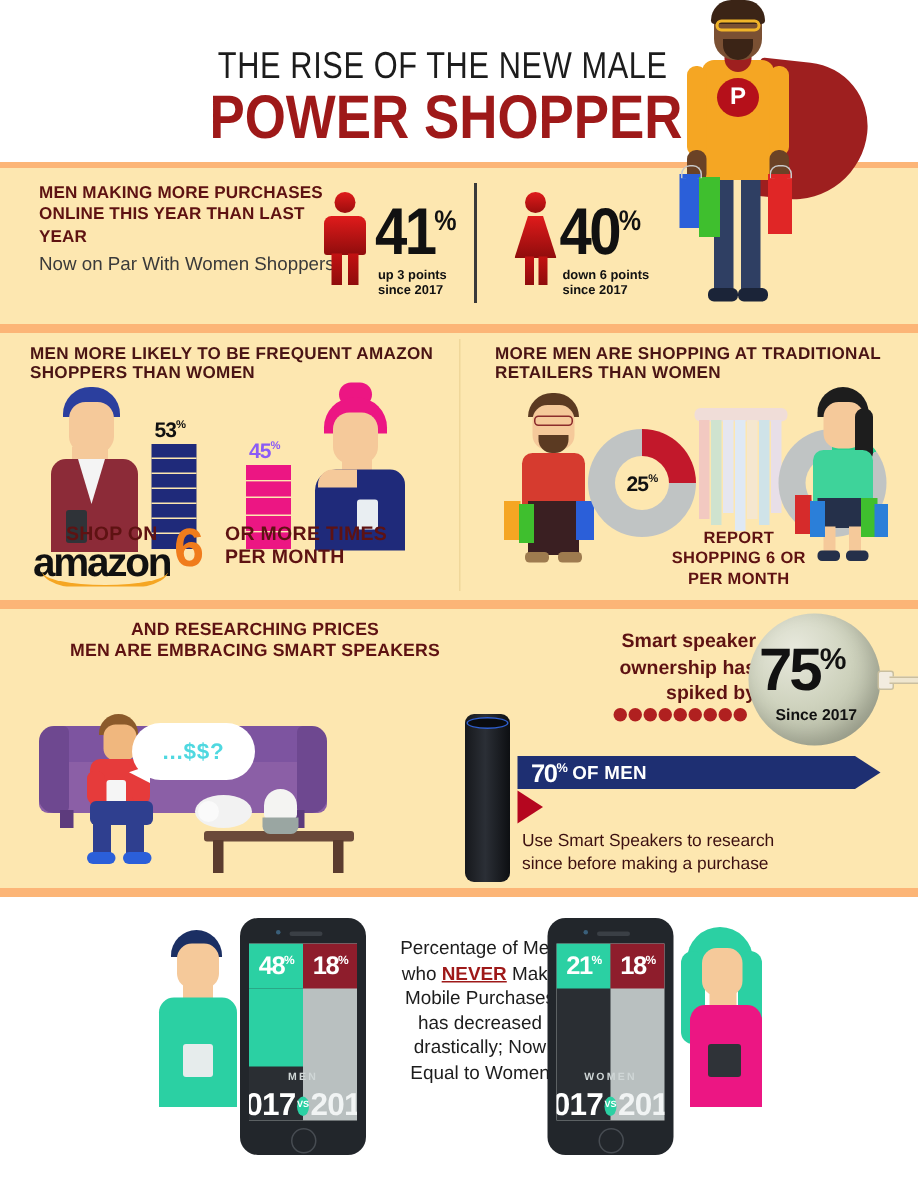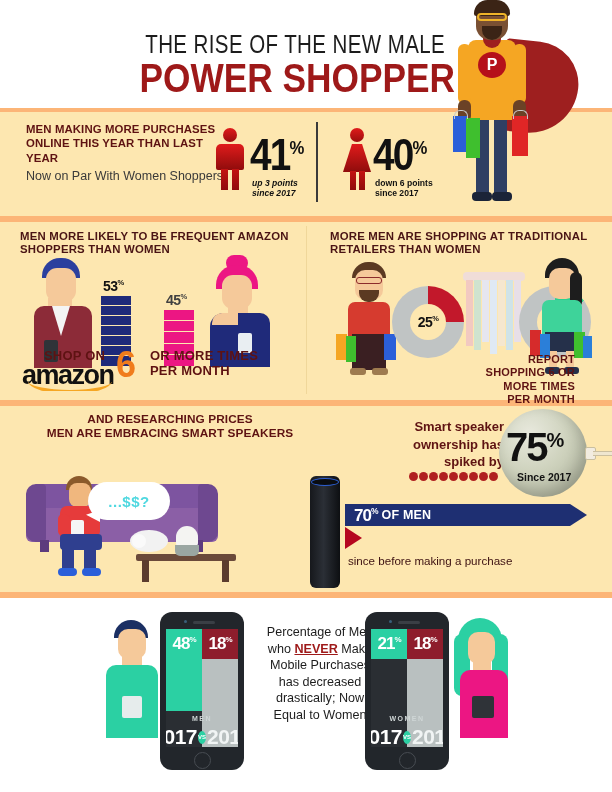--- a/index.html
+++ b/index.html
@@ -158,21 +158,21 @@
       <div style="position:absolute;left:10px;top:0;width:14px;height:14px;border-radius:50%;
         background:linear-gradient(180deg,#e01b1b,#9b0d0d);"></div>
       <div style="position:absolute;left:3px;top:16px;width:28px;height:26px;border-radius:5px 5px 2px 2px;
         background:linear-gradient(180deg,#e01b1b,#8f0c0c);"></div>
       <div style="position:absolute;left:8px;top:41px;width:7px;height:21px;background:linear-gradient(180deg,#c31212,#8f0c0c);"></div>
       <div style="position:absolute;left:19px;top:41px;width:7px;height:21px;background:linear-gradient(180deg,#c31212,#8f0c0c);"></div>
     </div>
     <div class="bigpct" style="left:250px;top:130px;">
       <span>41</span><span class="pctsign">%</span>
     </div>
-    <div class="smallnote" style="left:252px;top:178px;font-style:italic;">
+    <div class="smallnote" style="left:252px;top:178px;">
       <div>up 3 points</div>
       <div>since 2017</div>
     </div>
 
     <div class="vdiv" style="left:316px;top:122px;height:80px;"></div>
 
     <div class="picto" style="left:340px;top:128px;width:34px;height:62px;">
       <div style="position:absolute;left:10px;top:0;width:14px;height:14px;border-radius:50%;
         background:linear-gradient(180deg,#e01b1b,#9b0d0d);"></div>
       <div style="position:absolute;left:3px;top:16px;width:28px;height:28px;
@@ -210,21 +210,21 @@
       <div class="barseg" style="height:14.2%;background:#1f2a7a;"></div>
       <div class="barseg" style="height:14.2%;background:#1f2a7a;"></div>
       <div class="barseg" style="height:14.2%;background:#1f2a7a;"></div>
       <div class="barseg" style="height:14.2%;background:#1f2a7a;"></div>
       <div class="barseg" style="height:14.2%;background:#1f2a7a;"></div>
       <div class="barseg" style="height:14.2%;background:#1f2a7a;"></div>
       <div class="barseg" style="height:14.2%;background:#1f2a7a;border-bottom:none;"></div>
     </div>
 
     <div style="position:absolute;left:166px;top:292px;">
-      <div style="font-size:14px;font-weight:bold;color:#404040;letter-spacing:-.6px;">
+      <div style="font-size:14px;font-weight:bold;color:#8b5cf6;letter-spacing:-.6px;">
         <span>45</span><sup style="font-size:7.5px;">%</sup>
       </div>
     </div>
     <div class="barstack" style="left:164px;top:310px;width:30px;height:56px;">
       <div class="barseg" style="height:20%;background:#ec1683;"></div>
       <div class="barseg" style="height:20%;background:#ec1683;"></div>
       <div class="barseg" style="height:20%;background:#ec1683;"></div>
       <div class="barseg" style="height:20%;background:#ec1683;"></div>
       <div class="barseg" style="height:20%;background:#ec1683;border-bottom:none;"></div>
     </div>
@@ -304,25 +304,24 @@
       <div style="position:absolute;left:17px;top:93px;width:8px;height:18px;background:#f5c99a;"></div>
       <div style="position:absolute;left:34px;top:93px;width:8px;height:18px;background:#f5c99a;"></div>
       <div style="position:absolute;left:13px;top:109px;width:15px;height:7px;background:#25304a;border-radius:3px;"></div>
       <div style="position:absolute;left:32px;top:109px;width:15px;height:7px;background:#25304a;border-radius:3px;"></div>
       <div style="position:absolute;left:-2px;top:72px;width:11px;height:26px;background:#d62b2b;"></div>
       <div style="position:absolute;left:8px;top:76px;width:10px;height:24px;background:#2b7fd9;"></div>
       <div style="position:absolute;left:42px;top:74px;width:11px;height:26px;background:#3fbf2e;"></div>
       <div style="position:absolute;left:51px;top:78px;width:9px;height:22px;background:#2b7fd9;"></div>
     </div>
 
-    <div style="position:absolute;left:410px;top:353px;width:165px;text-align:right;font-size:11px;
+    <div style="position:absolute;left:410px;top:353px;width:165px;text-align:center;font-size:11px;
       font-weight:bold;color:#5e1212;line-height:1.22;letter-spacing:.2px;">
       <div>REPORT</div>
       <div>SHOPPING 6 OR</div>
-      <div>MORE TIMES</div>
       <div>PER MONTH</div>
     </div>
   </div>
 
   <div>
     <div style="position:absolute;left:20px;top:412px;width:300px;text-align:center;font-size:11.8px;
       font-weight:bold;color:#5e1212;line-height:1.22;letter-spacing:.1px;">
       <div>AND RESEARCHING PRICES</div>
       <div>MEN ARE EMBRACING SMART SPEAKERS</div>
     </div>
@@ -406,20 +405,21 @@
         <span class="arrownum"><span>70</span><sup>%</sup></span>
         <span class="arrowtxt">OF MEN</span>
       </div>
       <div class="arrowtip" style="border-left:17px solid #1e2f72;"></div>
     </div>
     <div class="arrowbar" style="left:345px;top:527px;">
       <div class="arrowtip" style="border-left:17px solid #b5061f;"></div>
     </div>
 
     <div class="arrowcap" style="left:348px;top:553px;width:250px;">
+      <div>Use Smart Speakers to research</div>
       <div>since before making a purchase</div>
     </div>
   </div>
 
   <div>
 
     <div style="position:absolute;left:100px;top:620px;width:66px;height:118px;">
       <div style="position:absolute;left:14px;top:0;width:34px;height:18px;background:#1b2f63;border-radius:17px 17px 0 0;"></div>
       <div style="position:absolute;left:18px;top:9px;width:28px;height:30px;background:#f5c99a;border-radius:10px;"></div>
       <div style="position:absolute;left:22px;top:36px;width:20px;height:12px;background:#f5c99a;"></div>

